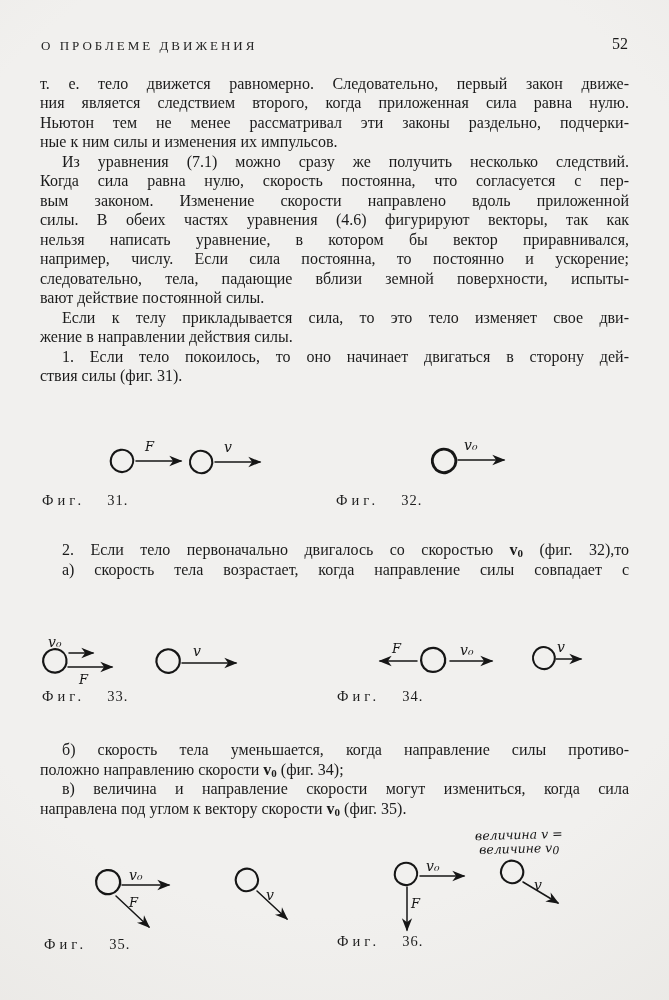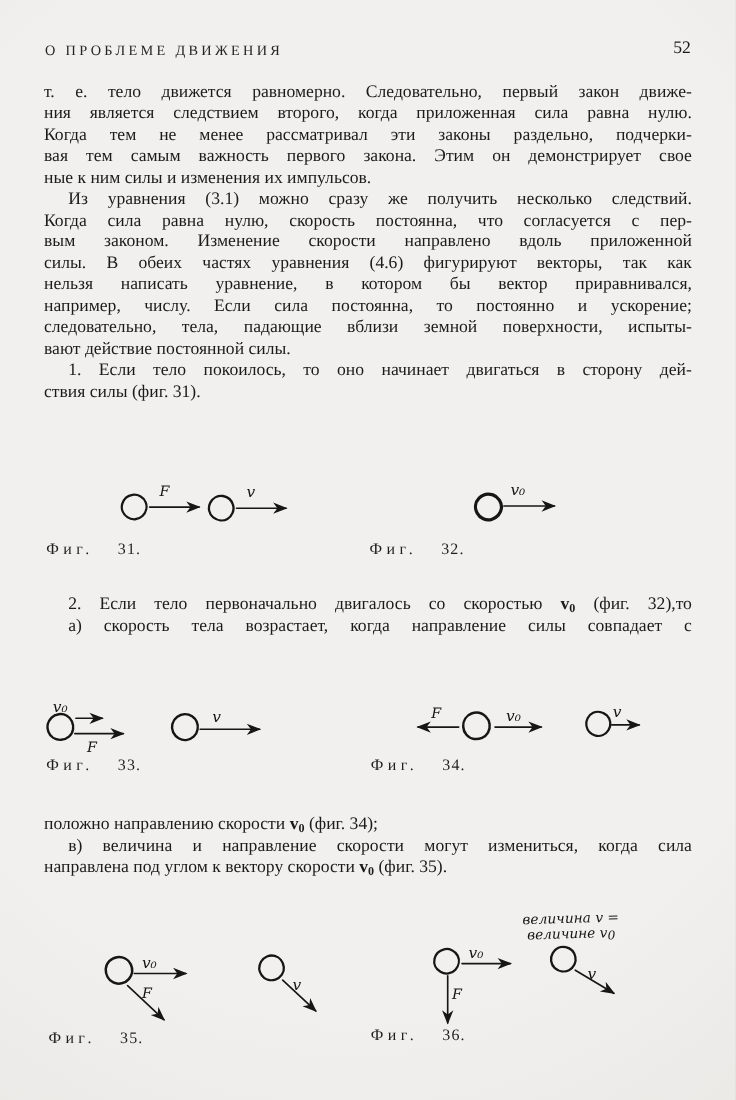--- a/index.html
+++ b/index.html
@@ -45,33 +45,36 @@
       <marker id="ah" viewBox="0 0 10 8" refX="8.6" refY="4" markerWidth="9.5" markerHeight="7.6" orient="auto-start-reverse">
         <path d="M0.4,0.4 L9.6,4 L0.4,7.6 L3.1,4 Z" fill="#161616"></path>
       </marker>
     </defs>
   </svg>
 
   <div class="block" style="top:73.5px">
       <div>
         <div class="line j">т. е. тело движется равномерно. Следовательно, первый закон движе-</div>
         <div class="line j">ния является следствием второго, когда приложенная сила равна нулю.</div>
-        <div class="line j">Когда тем не менее рассматривал эти законы раздельно, подчерки-</div>
-        <div class="line j">вая тем самым важность первого закона. Этим он демонстрирует свое</div>
+        <div class="line j">Ньютон тем не менее рассматривал эти законы раздельно, подчерки-</div>
         <div class="line">ные к ним силы и изменения их импульсов.</div>
       </div>
       <div>
-        <div class="line j ind">Из уравнения (3.1) можно сразу же получить несколько следствий.</div>
+        <div class="line j ind">Из уравнения (7.1) можно сразу же получить несколько следствий.</div>
         <div class="line j">Когда сила равна нулю, скорость постоянна, что согласуется с пер-</div>
         <div class="line j">вым законом. Изменение скорости направлено вдоль приложенной</div>
         <div class="line j">силы. В обеих частях уравнения (4.6) фигурируют векторы, так как</div>
         <div class="line j">нельзя написать уравнение, в котором бы вектор приравнивался,</div>
         <div class="line j">например, числу. Если сила постоянна, то постоянно и ускорение;</div>
         <div class="line j">следовательно, тела, падающие вблизи земной поверхности, испыты-</div>
         <div class="line">вают действие постоянной силы.</div>
+      </div>
+      <div>
+        <div class="line j ind">Если к телу прикладывается сила, то это тело изменяет свое дви-</div>
+        <div class="line">жение в направлении действия силы.</div>
       </div>
       <div>
         <div class="line j ind">1. Если тело покоилось, то оно начинает двигаться в сторону дей-</div>
         <div class="line">ствия силы (фиг. 31).</div>
       </div>
     </div>
 
   <svg class="fig" style="left:95px;top:436px" width="180" height="50" viewBox="0 0 180 50">
     <path class="blob" transform="translate(27,25) rotate(12)" d="M-3.8,-10.6 C0.8,-12.4 6.4,-10.6 9.2,-6.6 C11.8,-2.9 11.6,2.4 9,6.4 C6.2,10.6 0.6,12.2 -4.2,10.2 C-8.8,8.3 -11.6,4 -11.2,-0.8 C-10.8,-5.6 -8.2,-8.9 -3.8,-10.6 Z"></path>
     <line class="arr" x1="41" y1="25" x2="86" y2="25" marker-end="url(#ah)"></line>
@@ -125,20 +128,21 @@
     <path class="blob" transform="translate(169,32) rotate(-80) scale(0.98)" d="M-3.8,-10.6 C0.8,-12.4 6.4,-10.6 9.2,-6.6 C11.8,-2.9 11.6,2.4 9,6.4 C6.2,10.6 0.6,12.2 -4.2,10.2 C-8.8,8.3 -11.6,4 -11.2,-0.8 C-10.8,-5.6 -8.2,-8.9 -3.8,-10.6 Z"></path>
     <text x="182" y="26">v</text>
     <line class="arr" x1="181" y1="33" x2="206" y2="33" marker-end="url(#ah)"></line>
   </svg>
   <div class="cap" style="left:337px;top:688px">
     <span class="w">Фиг.</span><span class="n">34.</span>
   </div>
 
   <div class="block" style="top:740px">
       <div>
+        <div class="line j ind">б) скорость тела уменьшается, когда направление силы противо-</div>
         <div class="line">положно направлению скорости <span class="v0">v<sub>0</sub></span> (фиг. 34);</div>
       </div>
       <div>
         <div class="line j ind">в) величина и направление скорости могут измениться, когда сила</div>
         <div class="line">направлена под углом к вектору скорости <span class="v0">v<sub>0</sub></span> (фиг. 35).</div>
       </div>
     </div>
 
   <div class="hand">
     <div>величина v =</div>

